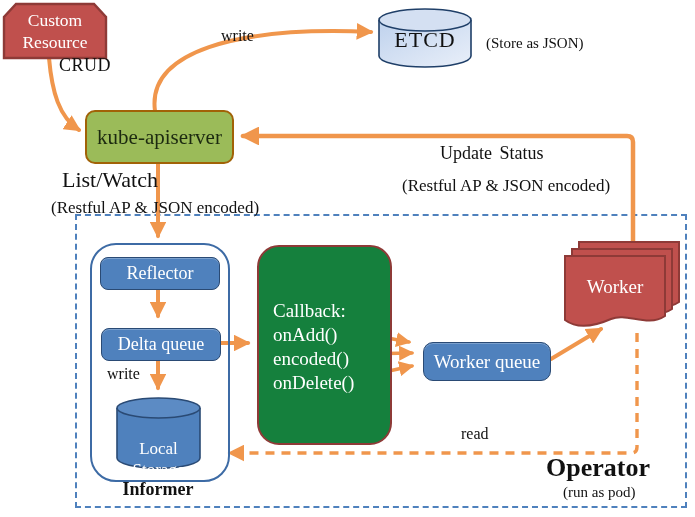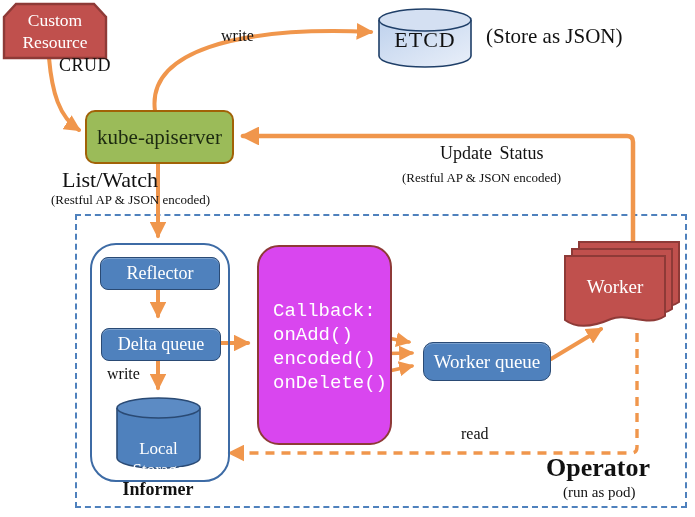--- a/index.html
+++ b/index.html
@@ -14,25 +14,25 @@
     display:flex;align-items:center;justify-content:center;color:#fff;z-index:3;
     box-shadow:inset 0 1px 0 rgba(255,255,255,.25);}
   #operator-box{position:absolute;left:75px;top:214px;width:608px;height:290px;
     border:2px dashed #4F81BD;z-index:0;}
   #informer-box{position:absolute;left:90px;top:243px;width:136px;height:235px;
     border:2px solid #3D6BA5;border-radius:26px;z-index:2;}
   #kube-apiserver{position:absolute;left:85px;top:110px;width:145px;height:50px;
     background:#9BBB59;border:2px solid #a16207;border-radius:10px;z-index:3;
     display:flex;align-items:center;justify-content:center;font-size:21px;color:#1c2a10;}
   #callback-box{position:absolute;left:257px;top:245px;width:131px;height:196px;
-    background:#d946ef;border:2px solid #8E3A37;border-radius:22px;z-index:3;font-family:Liberation Mono, monospace;}
+    background:#15803d;border:2px solid #8E3A37;border-radius:22px;z-index:3;}
   .callback-lines{position:absolute;left:14px;top:52px;color:#fff;font-size:19px;line-height:24px;}
   svg.layer{position:absolute;left:0;top:0;z-index:1;}
   svg.node{position:absolute;z-index:3;overflow:visible;}
-  .small{font-size:13px;}
+  .small{font-size:17px;margin-top:6px;}
 </style>
 </head>
 <body>
 
 <div id="canvas">
 
   <div id="operator-box"></div>
 
   <svg class="layer" width="695" height="517">
     <defs>
@@ -111,21 +111,21 @@
 
   <svg class="node" style="left:565px;top:240px;" width="118" height="96">
     <g fill="#C0504D" stroke="#8E3A37" stroke-width="2">
       <path transform="translate(14,2)" d="M0,0 H100 V60 C82,72 62,56 46,63 C30,70 12,73 0,64 Z"></path>
       <path transform="translate(7,9)" d="M0,0 H100 V60 C82,72 62,56 46,63 C30,70 12,73 0,64 Z"></path>
       <path transform="translate(0,16)" d="M0,0 H100 V60 C82,72 62,56 46,63 C30,70 12,73 0,64 Z"></path>
     </g>
   </svg>
   <div class="node-text" style="left:565px;top:272px;width:100px;height:30px;font-size:19px;">Worker</div>
 
-  <div class="lbl" style="left:486px;top:24px;font-size:21px;">(Store as JSON)</div>
+  <div class="lbl" style="left:486px;top:35px;font-size:15px;">(Store as JSON)</div>
   <div class="lbl" style="left:221px;top:27px;font-size:16px;">write</div>
   <div class="lbl" style="left:59px;top:55px;font-size:18px;letter-spacing:.5px;">CRUD</div>
   <div class="lbl" style="left:62px;top:167px;font-size:22px;">List/Watch</div>
   <div class="lbl small" style="left:51px;top:192px;">(Restful AP &amp; JSON encoded)</div>
   <div class="lbl" style="left:440px;top:143px;font-size:18px;word-spacing:3px;">Update Status</div>
   <div class="lbl small" style="left:402px;top:170px;">(Restful AP &amp; JSON encoded)</div>
   <div class="lbl" style="left:107px;top:365px;font-size:16px;">write</div>
   <div class="lbl" style="left:461px;top:425px;font-size:16px;">read</div>
   <div class="lbl" style="left:90px;top:479px;width:136px;text-align:center;font-size:18px;font-weight:bold;">Informer</div>
   <div class="lbl" style="left:546px;top:453px;font-size:26px;font-weight:bold;">Operator</div>

